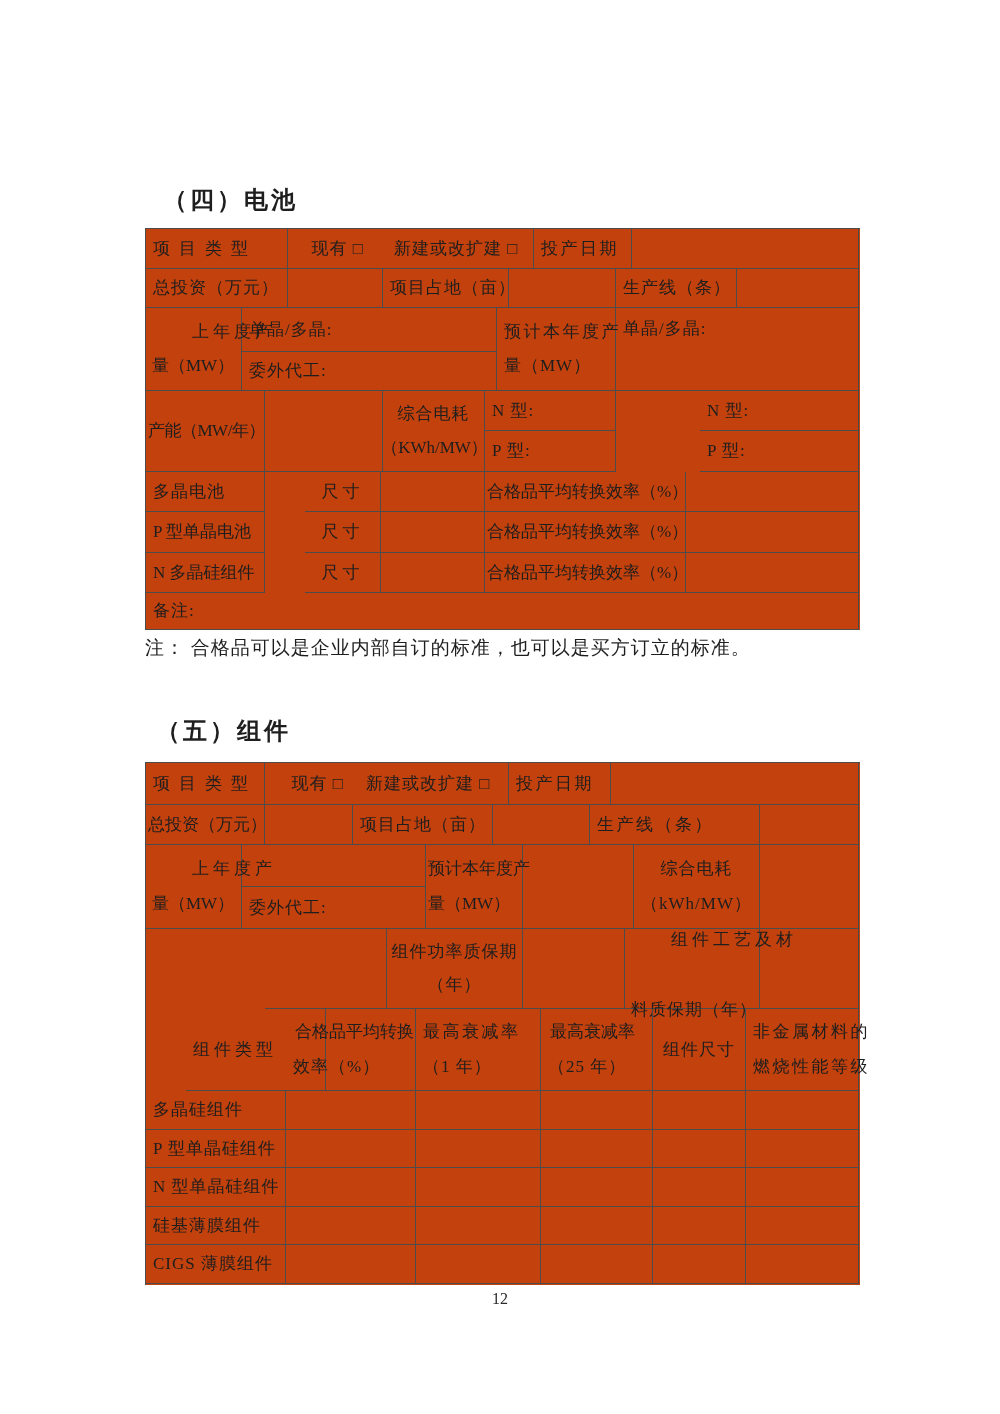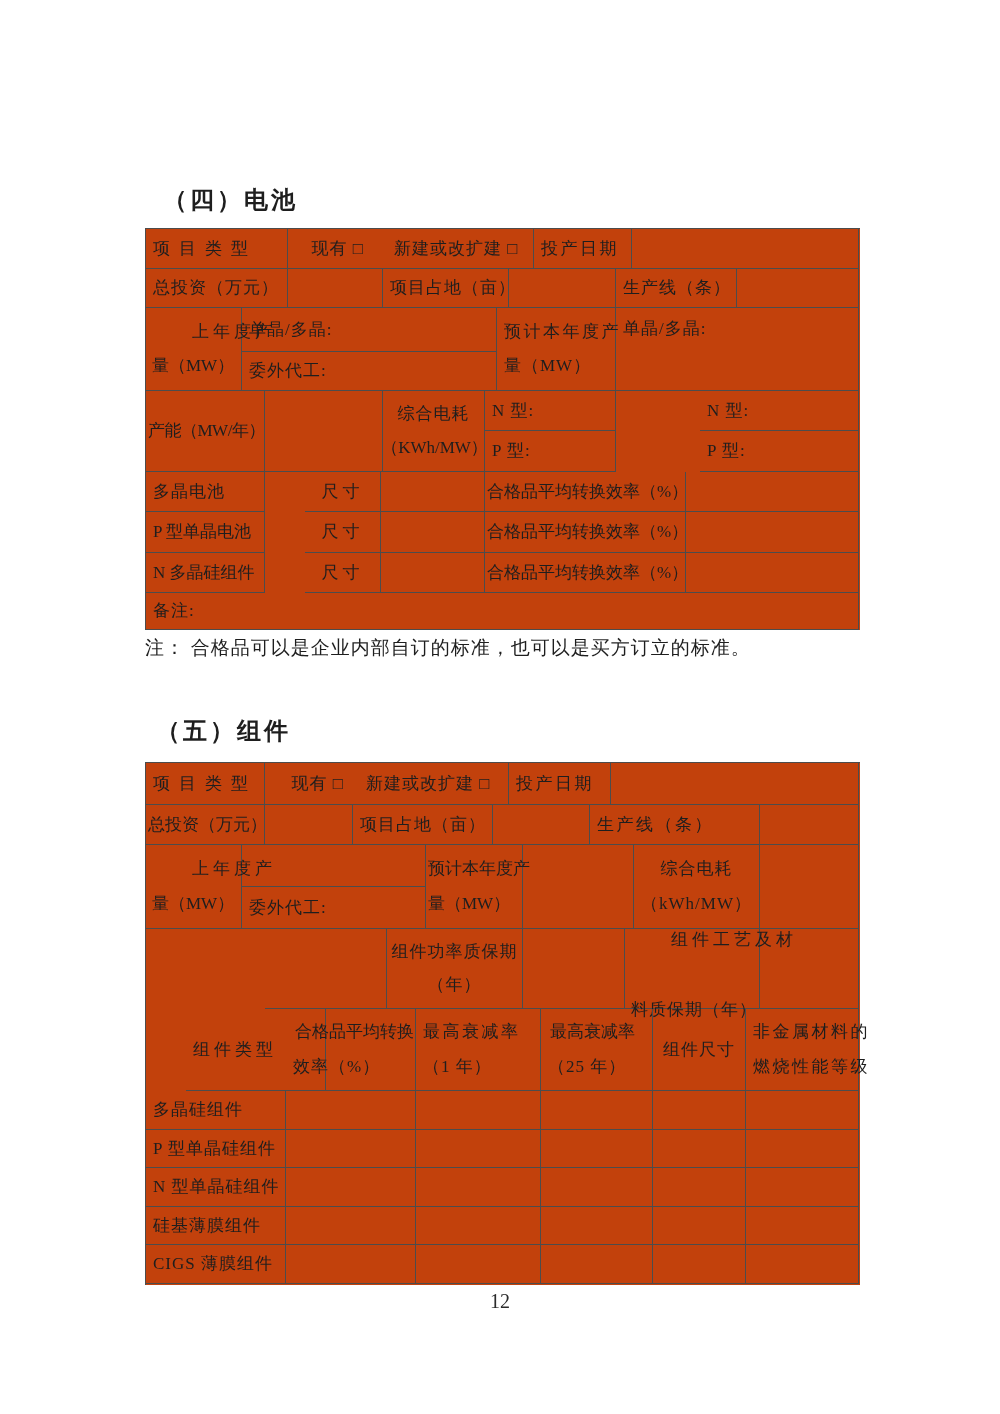--- a/index.html
+++ b/index.html
@@ -15,21 +15,21 @@
   .cell span{display:block;}
   .two{justify-content:space-evenly;}
   .ctr{align-items:center;padding-left:0;text-align:right;}
   .top-al{justify-content:flex-start;padding-top:10px;}
   .tight{padding-left:2px;letter-spacing:0;}
   .lsA{letter-spacing:9px;}
   .ls4{letter-spacing:4px;margin-left:40px;}
   .ls2{letter-spacing:2.5px;}
   .chk{flex-direction:row;align-items:center;gap:30px;padding-left:9px;}
   .chk2{gap:22px;}
-  .pagenum{position:absolute;left:0;width:100%;text-align:center;font-size:20px;color:#2b2b2b;}
+  .pagenum{position:absolute;left:0;width:100%;text-align:center;font-size:16px;color:#2b2b2b;}
 </style>
 </head>
 <body>
 
 <div class="page">
 
   <div class="sec-title" style="left:163px;top:184px;">（四）电池</div>
 
   <div class="tbl" style="left:145px;top:228px;width:714px;height:401px;">
 

